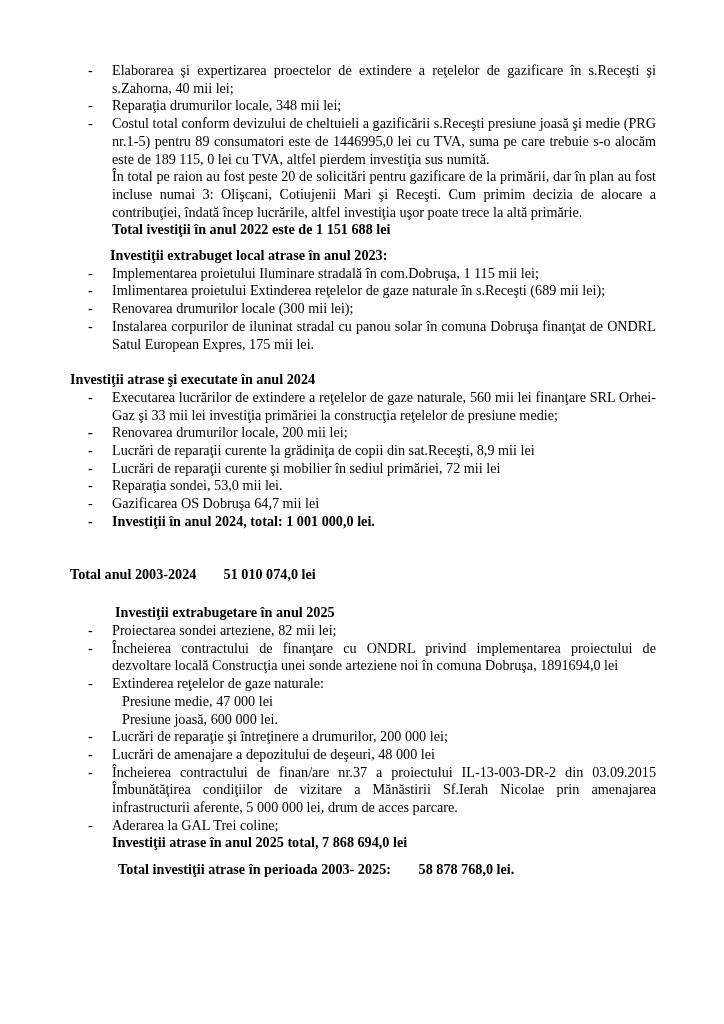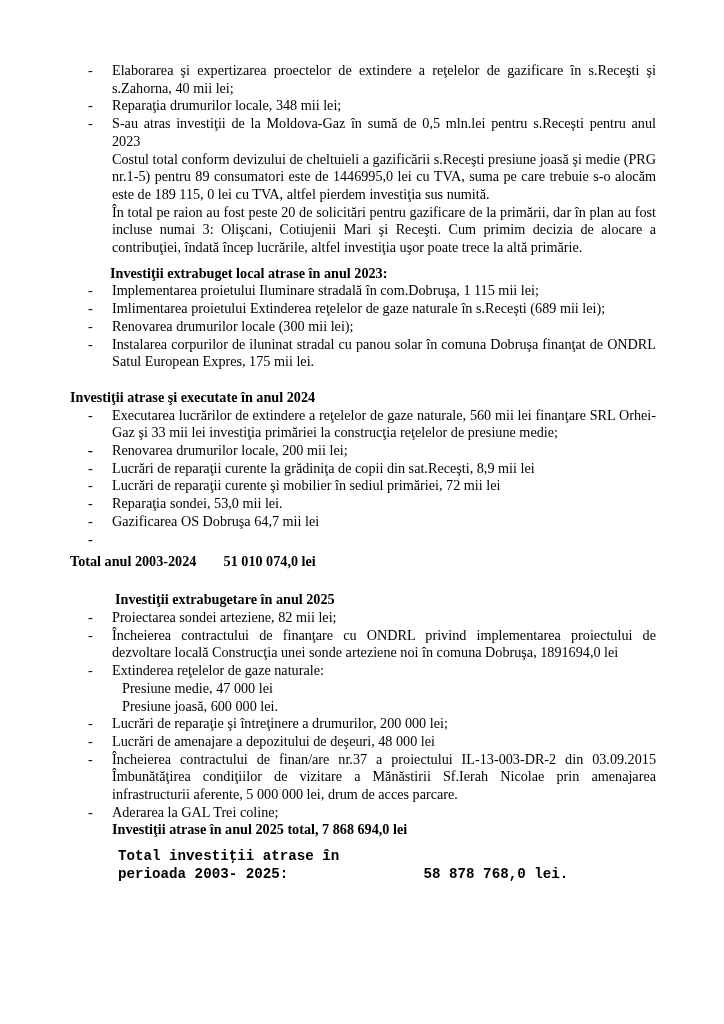--- a/index.html
+++ b/index.html
@@ -43,21 +43,21 @@
   .heading {
     font-weight: bold;
   }
   .sec-2023 .heading { margin-top: 8px; margin-left: 40px; }
   .total-2023 {
     padding-left: 20px;
     font-weight: bold;
   }
   .sec-2024 .heading { margin-top: 18px; }
   .total-line {
-    margin-top: 22px;
+    margin-top: 35px;
     font-weight: bold;
   }
   .total-line .label {
     display: inline-block;
     width: 150px;
   }
   .sec-2025 { margin-top: 21px; }
   .heading-2025 {
     font-weight: bold;
     padding-left: 45px;
@@ -66,21 +66,20 @@
     padding-left: 52px;
   }
   .total-2025 {
     padding-left: 42px;
     font-weight: bold;
   }
   .grand-total {
     margin-top: 9px;
     font-weight: bold;
     padding-left: 48px;
-    font-family: Liberation Mono, monospace;
   }
   .grand-total .label {
     display: inline-block;
     width: 297px;
   }
 </style>
 </head>
 <body>
 
 <div class="page">
@@ -91,23 +90,23 @@
         <span class="dash">-</span>
         <span>Elaborarea şi expertizarea proectelor de extindere a reţelelor de gazificare în s.Receşti şi s.Zahorna, 40 mii lei;</span>
       </div>
       <div class="li">
         <span class="dash">-</span>
         <span>Reparaţia drumurilor locale, 348 mii lei;</span>
       </div>
       <div class="li">
         <span class="dash">-</span>
       </div>
-      <div class="para">S-au atras investiţii de la Moldova-Gaz în sumă de 0,5 mln.lei  pentru s.Receşti pentru anul 2023</div>
       <div class="para">Costul total conform devizului de cheltuieli a gazificării s.Receşti presiune joasă şi medie (PRG nr.1-5) pentru 89 consumatori este de  1446995,0 lei cu TVA, suma pe care trebuie s-o alocăm este de 189 115, 0 lei cu TVA, altfel pierdem investiţia sus numită.</div>
       <div class="para">În total pe raion au fost peste 20 de solicitări pentru gazificare de la primării, dar în plan au fost incluse numai 3: Olişcani, Cotiujenii Mari şi Receşti. Cum primim decizia de alocare a contribuţiei, îndată încep lucrările, altfel investiţia uşor poate trece la altă primărie.</div>
+      <div class="total-2022">Total ivestiţii în anul 2022 este de  1 151 688 lei</div>
     </div>
 
     <div class="sec-2023">
       <div class="heading">Investiţii extrabuget local atrase în anul 2023:</div>
       <div class="li">
         <span class="dash">-</span>
         <span>Implementarea proietului Iluminare stradală în com.Dobruşa, 1 115 mii lei;</span>
       </div>
       <div class="li">
         <span class="dash">-</span>
@@ -147,20 +146,21 @@
       <div class="li">
         <span class="dash">-</span>
         <span>Reparaţia sondei, 53,0 mii lei.</span>
       </div>
       <div class="li">
         <span class="dash">-</span>
         <span>Gazificarea OS Dobruşa 64,7 mii lei</span>
       </div>
       <div class="li bold">
         <span class="dash">-</span>
+        <span>Investiţii în anul 2024, total: 1 001 000,0 lei.</span>
       </div>
     </div>
 
     <div class="total-line">
       <span class="label">Total anul 2003-2024</span>
       <span class="value">51 010 074,0 lei</span>
     </div>
 
     <div class="sec-2025">
       <div class="heading-2025">Investiţii extrabugetare în anul 2025</div>

